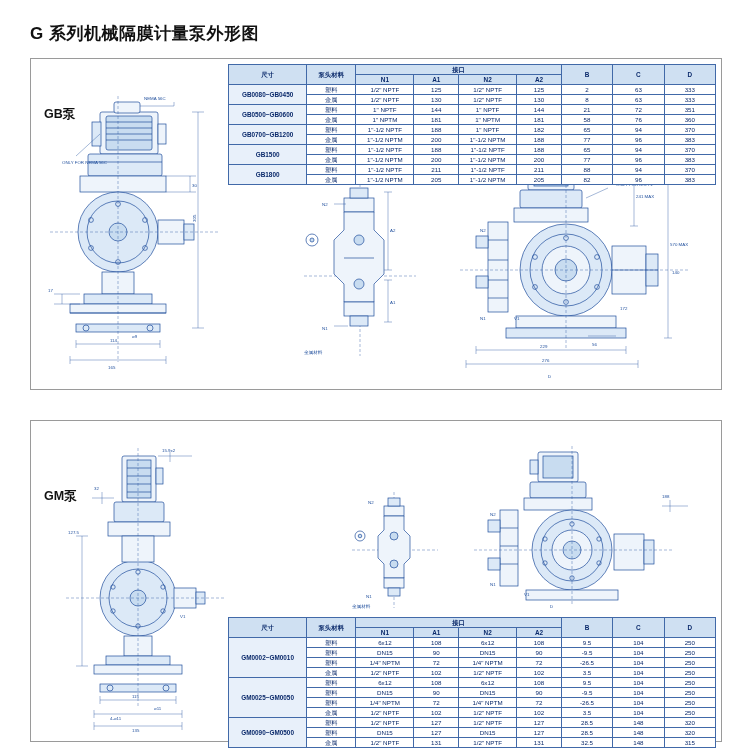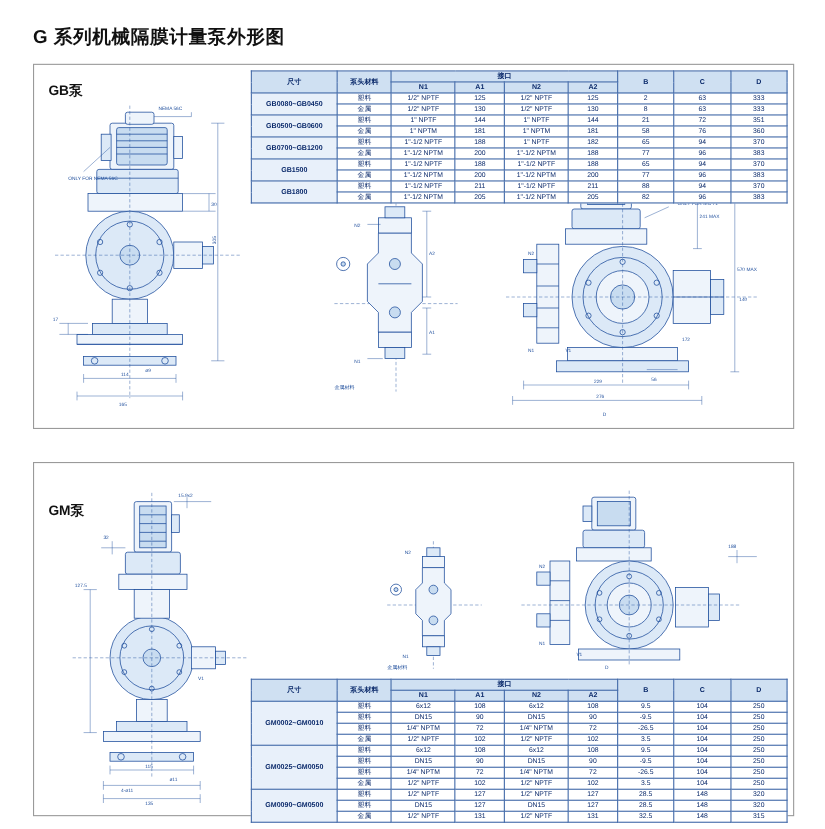--- a/index.html
+++ b/index.html
@@ -5,21 +5,21 @@
   html,body{margin:0;padding:0;background:#ffffff;}
   body{width:750px;height:754px;font-family:"Liberation Sans",sans-serif;color:#111;position:relative;overflow:hidden;}
   .page{position:relative;width:750px;height:687px;}
 
   .doc-title{position:absolute;left:30px;top:22px;font-size:17px;font-weight:bold;letter-spacing:.5px;color:#111;}
 
   .panel{position:absolute;border:1px solid #9a9a9a;background:#fff;}
   .panel#panel-gb{left:30px;top:58px;width:690px;height:330px;}
   .panel#panel-gm{left:30px;top:420px;width:690px;height:320px;}
 
-  .panel-label{position:absolute;font-size:12.5px;font-weight:bold;color:#111;}
+  .panel-label{position:absolute;font-size:12.5px;font-weight:bold;color:#111;margin-top:32px;}
   .panel-label.gb{left:44px;top:74px;}
   .panel-label.gm{left:44px;top:456px;}
 
   
   table.spec{border-collapse:collapse;position:absolute;font-size:6.2px;color:#0b2a6b;background:#fff;}
   table.spec td,table.spec th{border:1px solid #4169a8;padding:0;text-align:center;vertical-align:middle;line-height:1.15;white-space:nowrap;}
   table.spec th{background:#cfe0f2;font-weight:bold;font-size:6.4px;height:9px;}
   table.spec td{height:9px;}
   table.spec td.size{background:#e8f0fa;font-weight:bold;font-size:6.4px;}
   table.spec td.mat{background:#ffffff;font-size:6.2px;}

